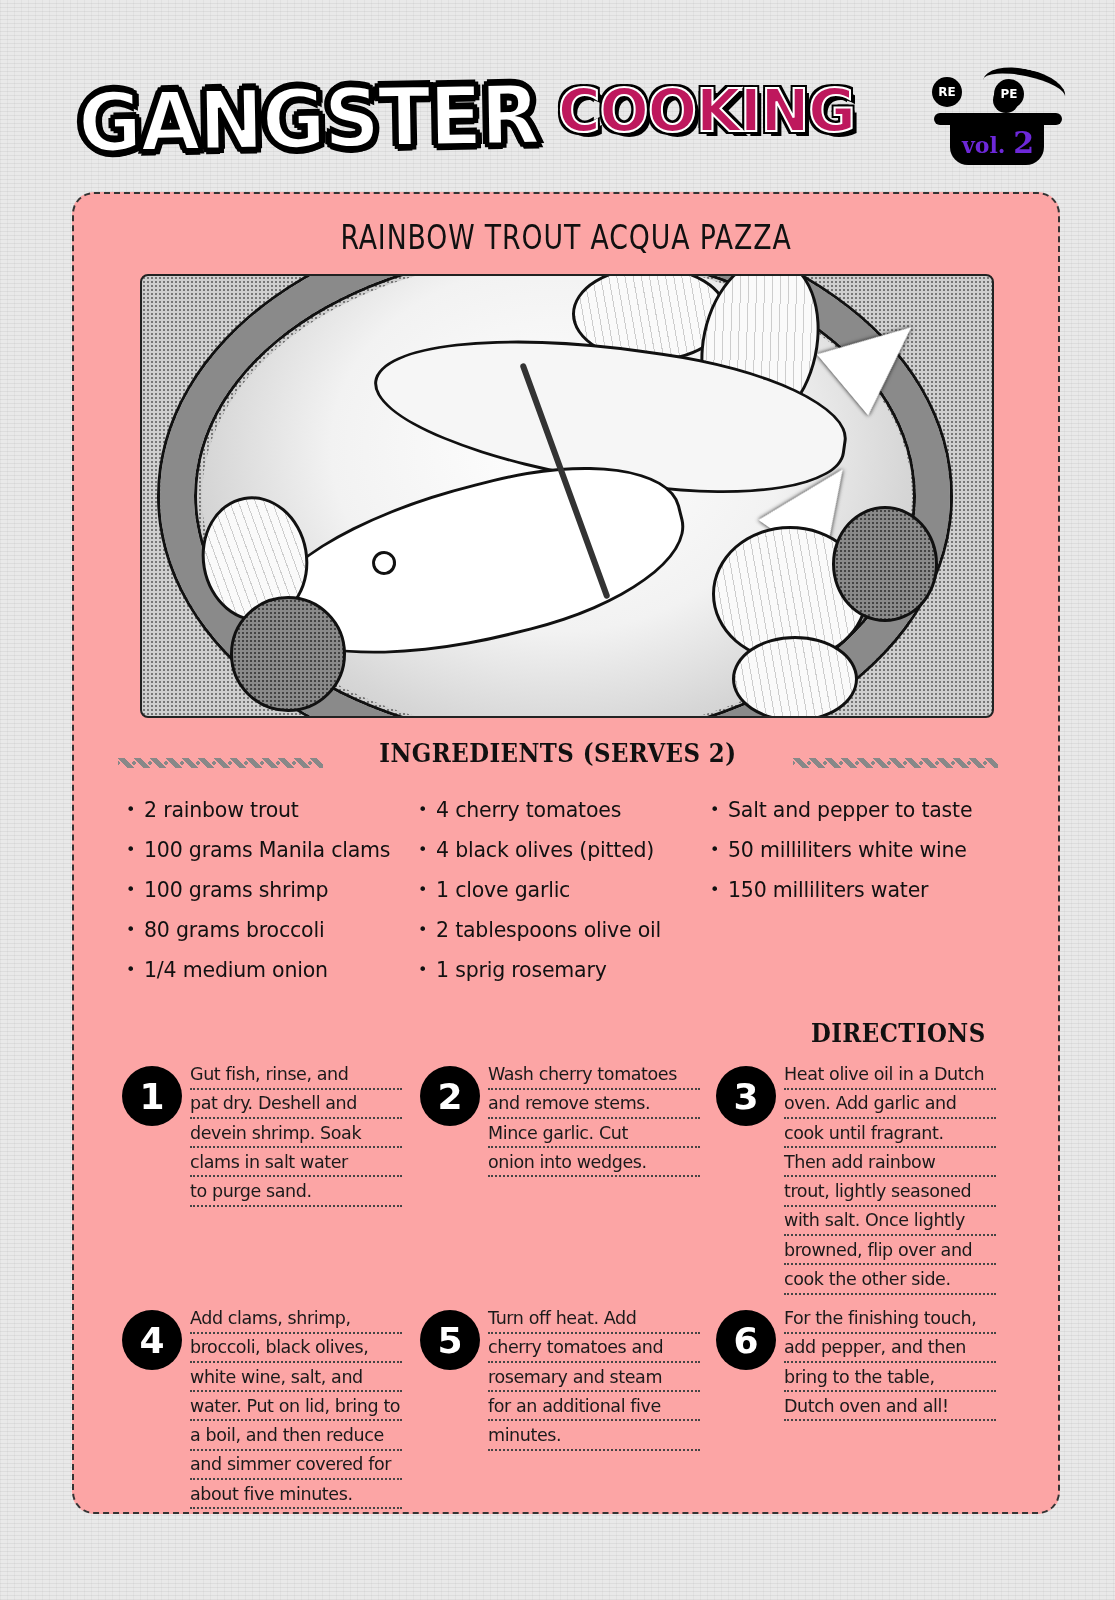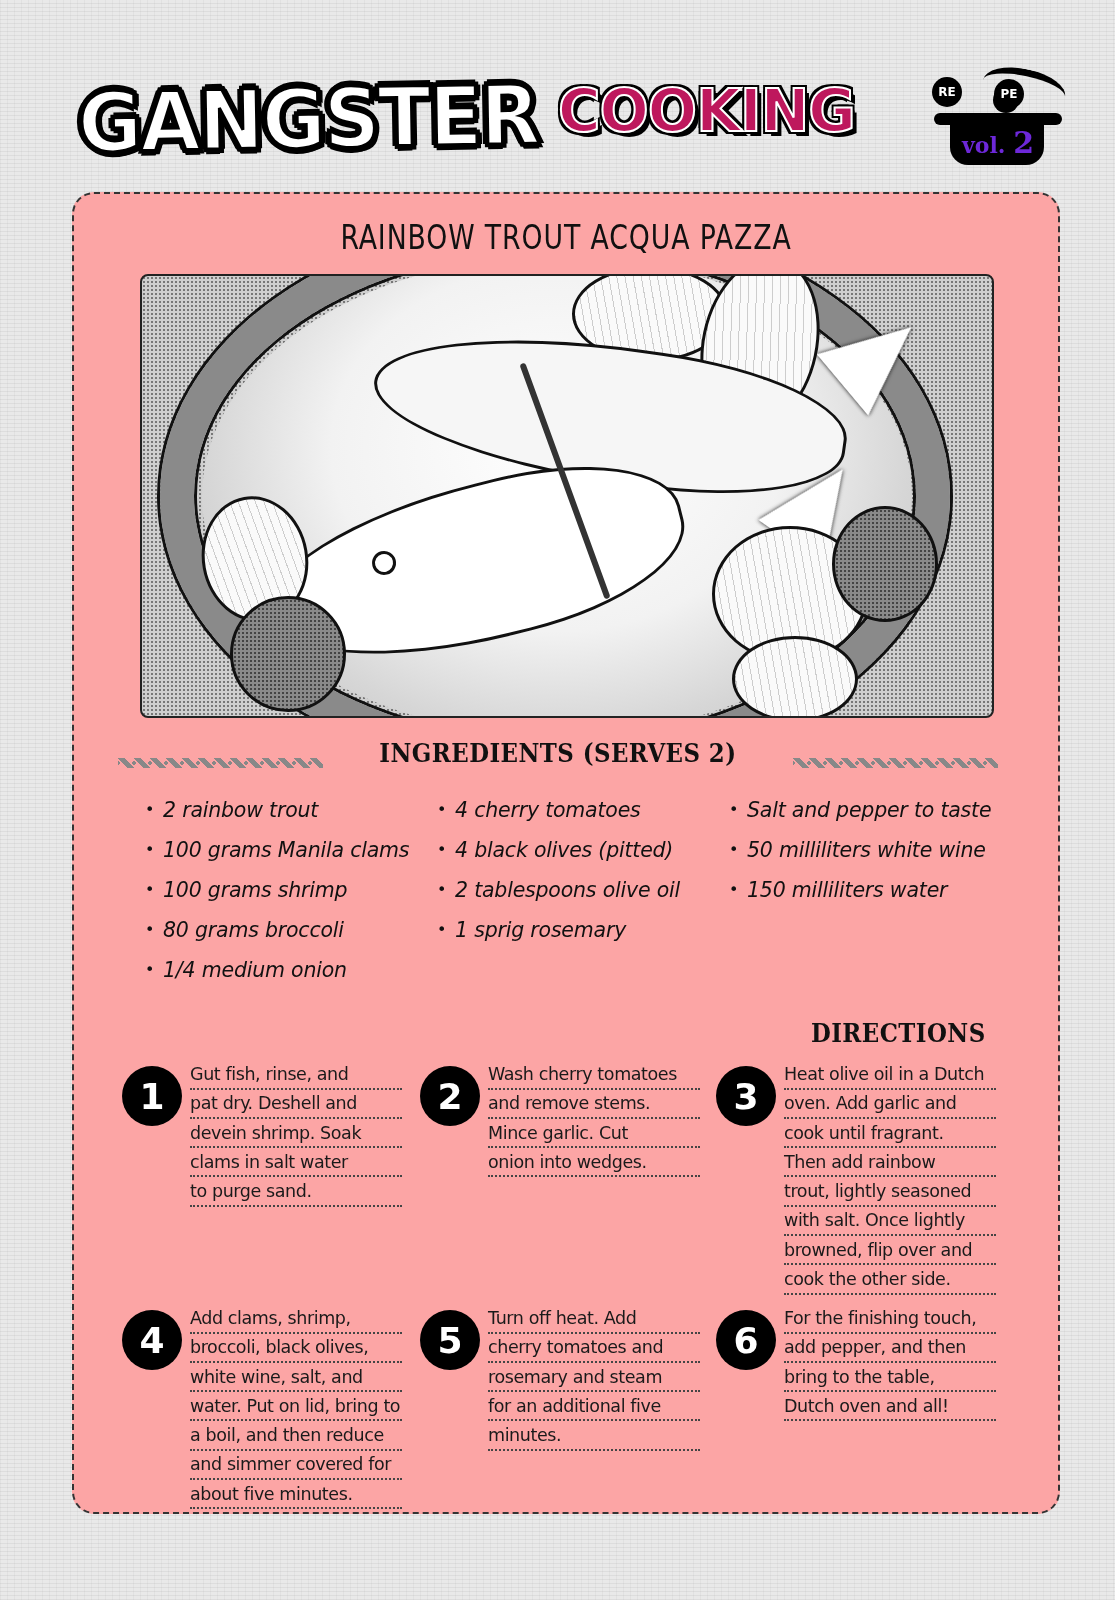--- a/index.html
+++ b/index.html
@@ -117,21 +117,21 @@
       background-position: 0 0, 8px 0;
       background-repeat: repeat-x;
     }
     .diamond-row.r { background-position: 0 0, 8px 0; }
     .section-title {
       font-family: "DejaVu Serif", serif; font-weight: bold; font-size: 26px;
       letter-spacing: 0.5px; color: #111; white-space: nowrap;
       transform: scaleX(0.88);
     }
     
-    .ingredients { position: absolute; left: 71px; top: 596px; width: 880px; display: flex; font-style: italic; }
+    .ingredients { position: absolute; left: 52px; top: 596px; width: 880px; display: flex; }
     .ing-col { list-style: none; margin: 0; padding: 0; }
     .ing-col.c1 { width: 292px; }
     .ing-col.c2 { width: 292px; }
     .ing-col.c3 { width: 296px; }
     .ing-item {
       font-family: "DejaVu Sans", sans-serif; font-size: 20.5px; line-height: 39px;
       color: #111; white-space: nowrap; letter-spacing: -0.2px;
     }
     .ing-item .bullet { display: inline-block; width: 18px; font-size: 16px; vertical-align: 2px; }
     
@@ -201,20 +201,21 @@
     <ul class="ing-col c1">
       <li class="ing-item"><span class="bullet">•</span><span>2 rainbow trout</span></li>
       <li class="ing-item"><span class="bullet">•</span><span>100 grams Manila clams</span></li>
       <li class="ing-item"><span class="bullet">•</span><span>100 grams shrimp</span></li>
       <li class="ing-item"><span class="bullet">•</span><span>80 grams broccoli</span></li>
       <li class="ing-item"><span class="bullet">•</span><span>1/4 medium onion</span></li>
     </ul>
     <ul class="ing-col c2">
       <li class="ing-item"><span class="bullet">•</span><span>4 cherry tomatoes</span></li>
       <li class="ing-item"><span class="bullet">•</span><span>4 black olives (pitted)</span></li>
+      <li class="ing-item"><span class="bullet">•</span><span>1 clove garlic</span></li>
       <li class="ing-item"><span class="bullet">•</span><span>2 tablespoons olive oil</span></li>
       <li class="ing-item"><span class="bullet">•</span><span>1 sprig rosemary</span></li>
     </ul>
     <ul class="ing-col c3">
       <li class="ing-item"><span class="bullet">•</span><span>Salt and pepper to taste</span></li>
       <li class="ing-item"><span class="bullet">•</span><span>50 milliliters white wine</span></li>
       <li class="ing-item"><span class="bullet">•</span><span>150 milliliters water</span></li>
     </ul>
   </div>
 

